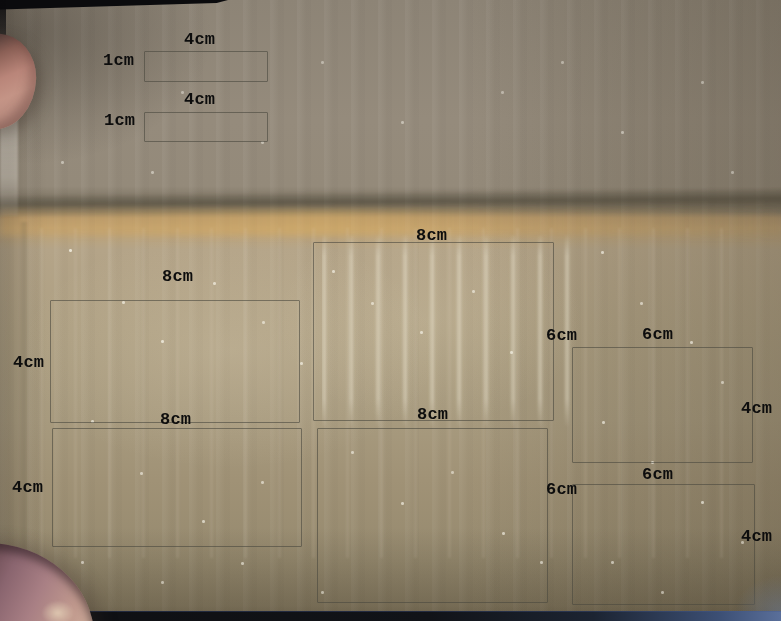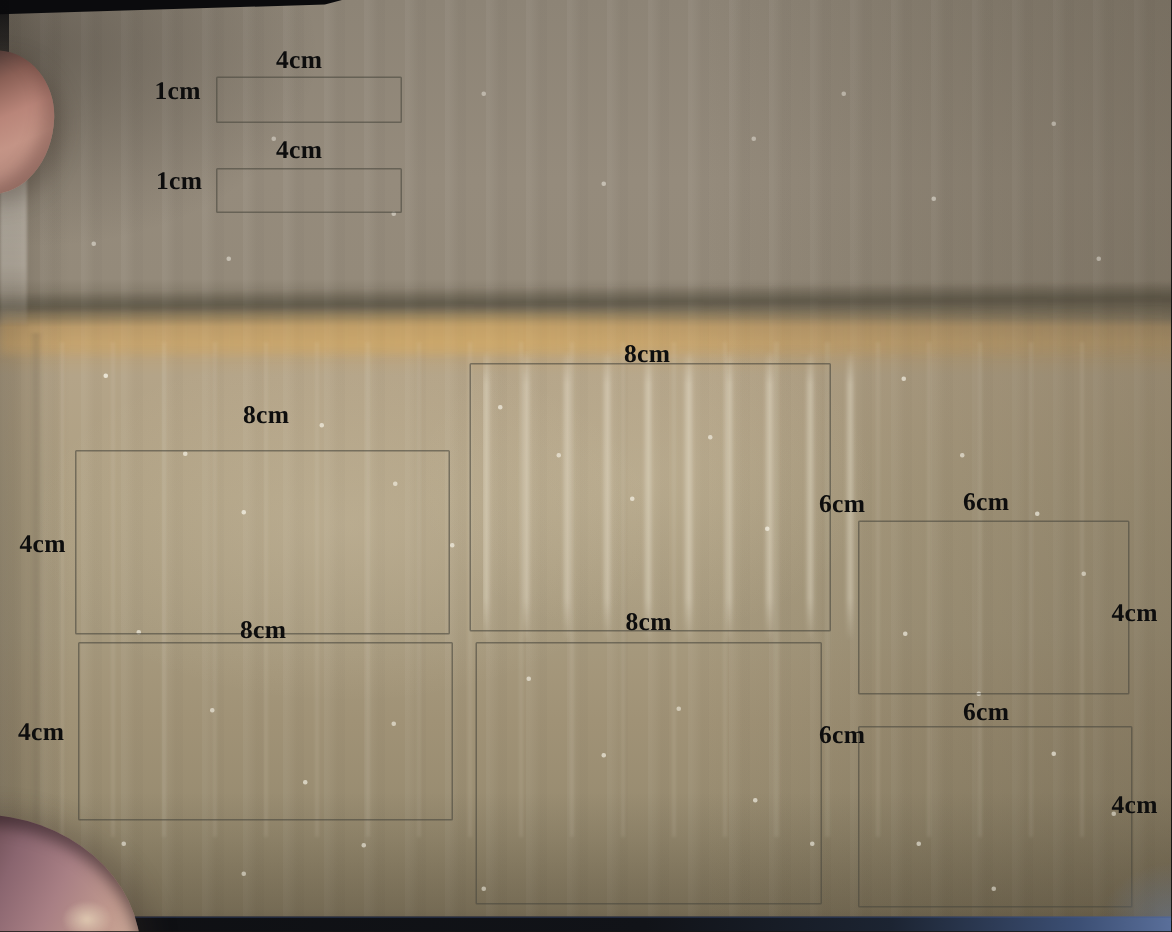--- a/index.html
+++ b/index.html
@@ -1,19 +1,19 @@
 <!DOCTYPE html>
 <html style="--line: #4a473e99; --labelcolor: #0d0d0d;"><head>
 <meta charset="utf-8">
 <style>
   html,body{margin:0;padding:0;background:#000;}
   .stage{
     position:relative;width:781px;height:621px;overflow:hidden;
     background:#0e0f12;
-    font-family:Liberation Serif, serif;
+    font-family:Liberation Mono, monospace;
   }
   
   .cardboard{
     position:absolute;left:0;top:0;width:781px;height:621px;
     background:
       radial-gradient(ellipse 300px 170px at 230px 350px, rgba(238,224,198,.20), transparent 70%),
       radial-gradient(ellipse 220px 150px at 430px 320px, rgba(240,228,200,.16), transparent 70%),
       radial-gradient(ellipse 260px 180px at 25px 35px, rgba(45,40,34,.38), transparent 72%),
       linear-gradient(90deg, rgba(55,48,38,.30) 0, rgba(55,48,38,.10) 3%, rgba(0,0,0,0) 6%),
       linear-gradient(90deg, rgba(0,0,0,0) 60%, rgba(66,58,42,.14) 78%, rgba(58,50,36,.26) 100%),

